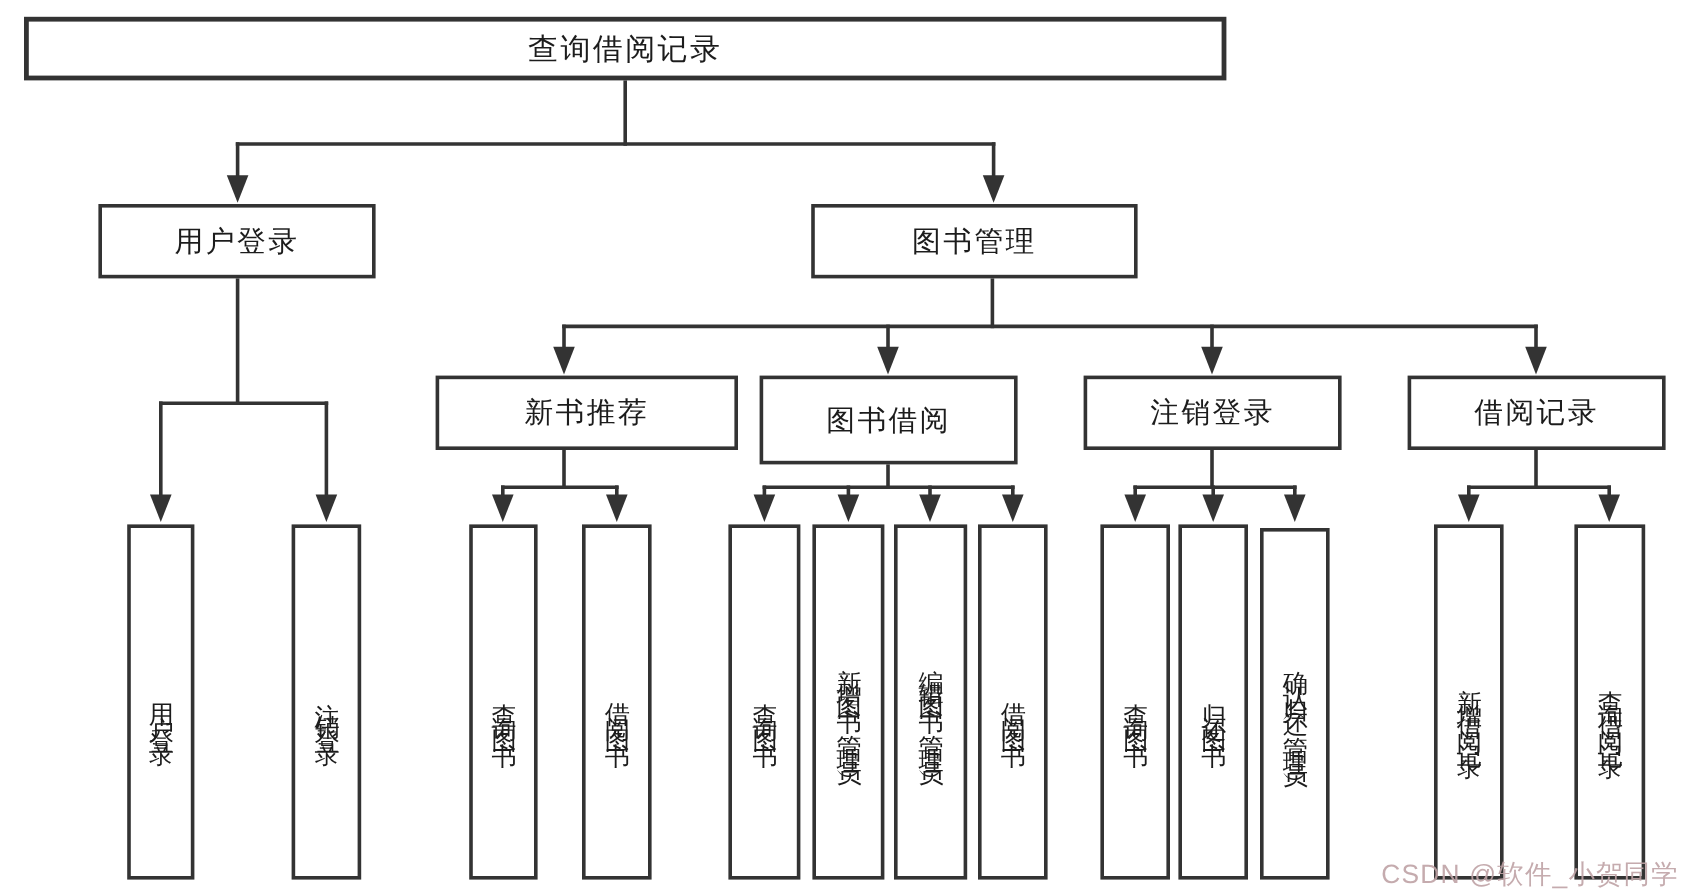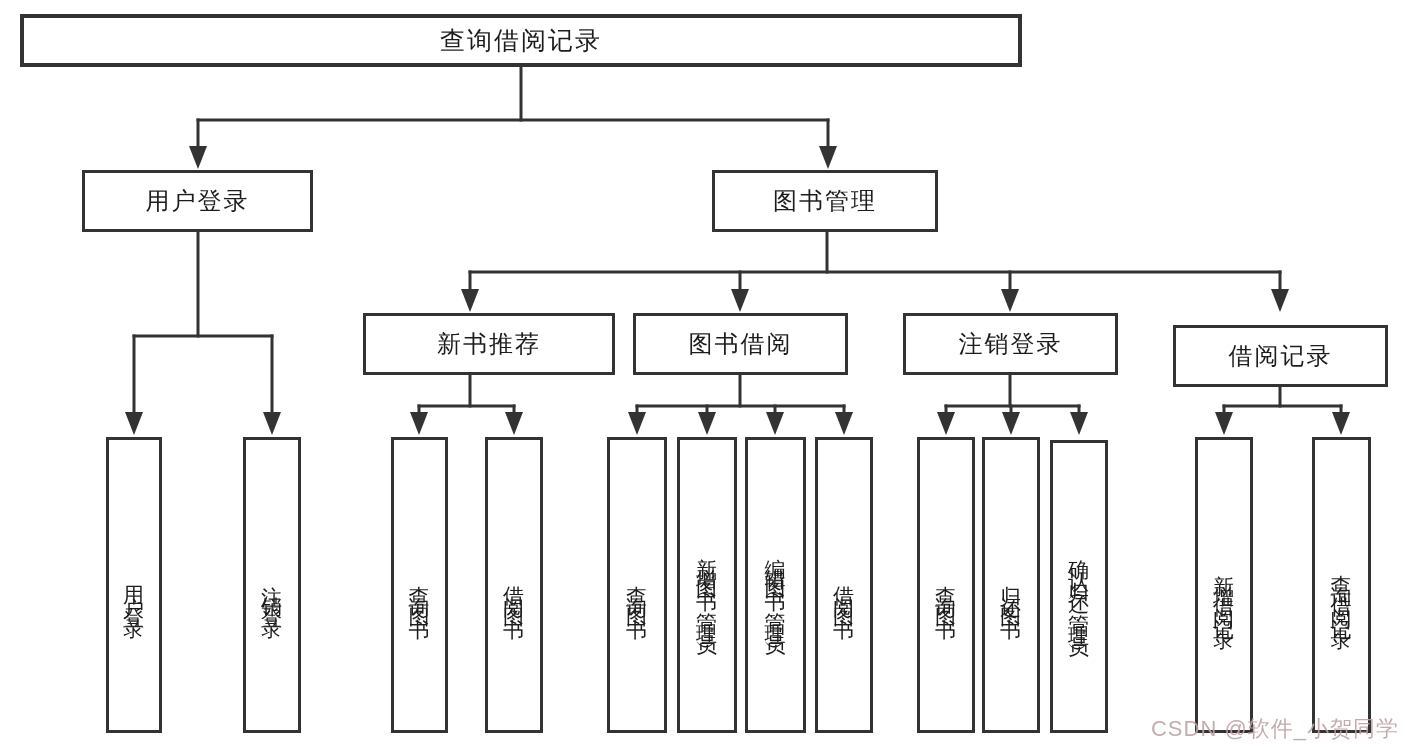--- a/index.html
+++ b/index.html
@@ -105,34 +105,34 @@
       <polygon points="1332,412 1350,412 1341,435"></polygon>
   </svg>
 
   <div class="box root-box" style="left:20px;top:14px;width:1002px;height:53px">
     <span>查询借阅记录</span>
   </div>
 
   <div class="box hbox" style="left:82px;top:170px;width:231px;height:62px">
     <span>用户登录</span>
   </div>
-  <div class="box hbox" style="left:712px;top:170px;width:226px;height:62px">
+  <div class="box hbox" style="left:676px;top:170px;width:272px;height:62px">
     <span>图书管理</span>
   </div>
 
   <div class="box hbox" style="left:363px;top:313px;width:252px;height:62px">
     <span>新书推荐</span>
   </div>
-  <div class="box hbox" style="left:633px;top:313px;width:215px;height:62px">
+  <div class="box hbox" style="left:633px;top:313px;width:215px;height:74px">
     <span>图书借阅</span>
   </div>
   <div class="box hbox" style="left:903px;top:313px;width:215px;height:62px">
     <span>注销登录</span>
   </div>
-  <div class="box hbox" style="left:1173px;top:325px;width:215px;height:62px">
+  <div class="box hbox" style="left:1173px;top:313px;width:215px;height:62px">
     <span>借阅记录</span>
   </div>
 
   <div class="box vbox" style="left:106px;top:437px;width:56px;height:296px">
     <span class="vtext">用户登录</span>
   </div>
   <div class="box vbox" style="left:243px;top:437px;width:58px;height:296px">
     <span class="vtext">注销登录</span>
   </div>
 

